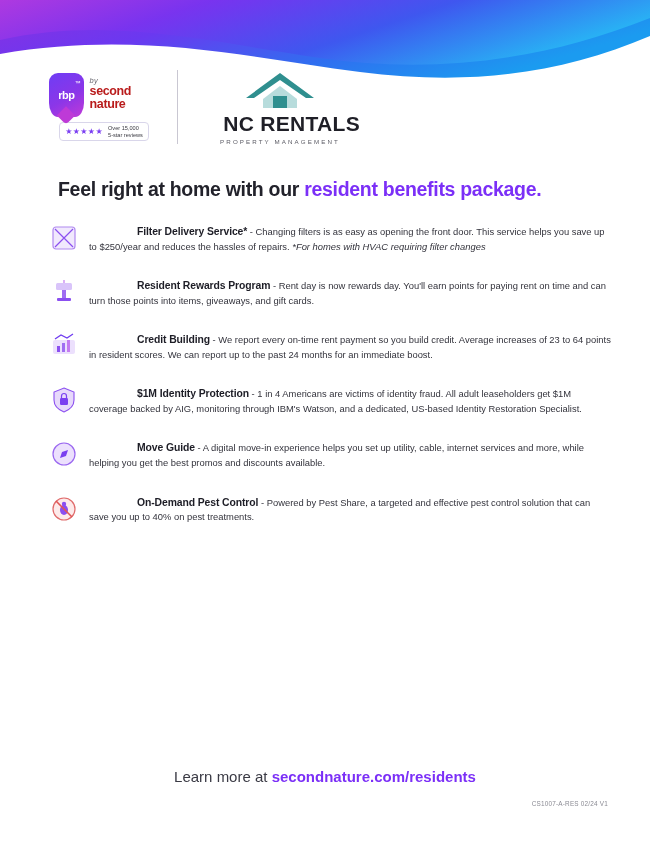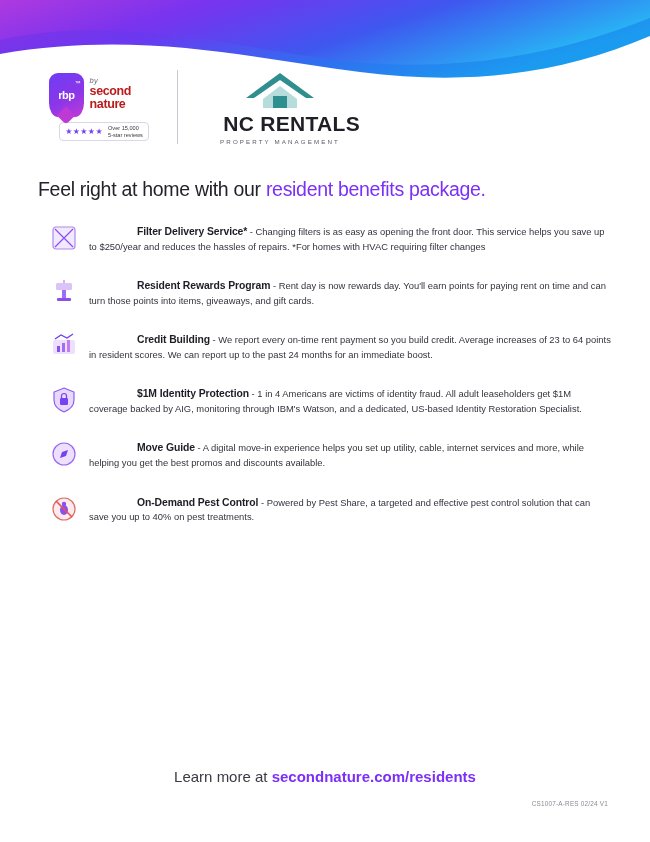--- a/index.html
+++ b/index.html
@@ -131,24 +131,24 @@
   .nc-sub {
     font-size: 6.2px;
     letter-spacing: 2.1px;
     color: #5d5d66;
     margin-top: 2px;
   }
 
   
   .headline {
     position: absolute;
-    top: 178px; left: 38px;
+    top: 178px; left: 58px;
     width: 560px;
     font-size: 19.5px;
-    font-weight: normal;
+    font-weight: bold;
     color: #22222b;
     letter-spacing: -0.3px;
   }
   .headline .accent { color: #7b2ff7; }
 
   
   .benefits {
     position: absolute;
     top: 222px; left: 49px;
     width: 562px;
@@ -171,21 +171,21 @@
     color: #33333c;
     padding-top: 2px;
   }
   .b-title {
     font-weight: bold;
     font-size: 10.4px;
     color: #1d1d26;
     letter-spacing: -0.1px;
     padding-left: 48px;
   }
-  .b-note { }
+  .b-note { font-style: italic; }
 
   
   .footer {
     position: absolute;
     left: 0; right: 0;
     top: 768px;
     text-align: center;
     font-size: 15px;
     color: #3a3a44;
   }

